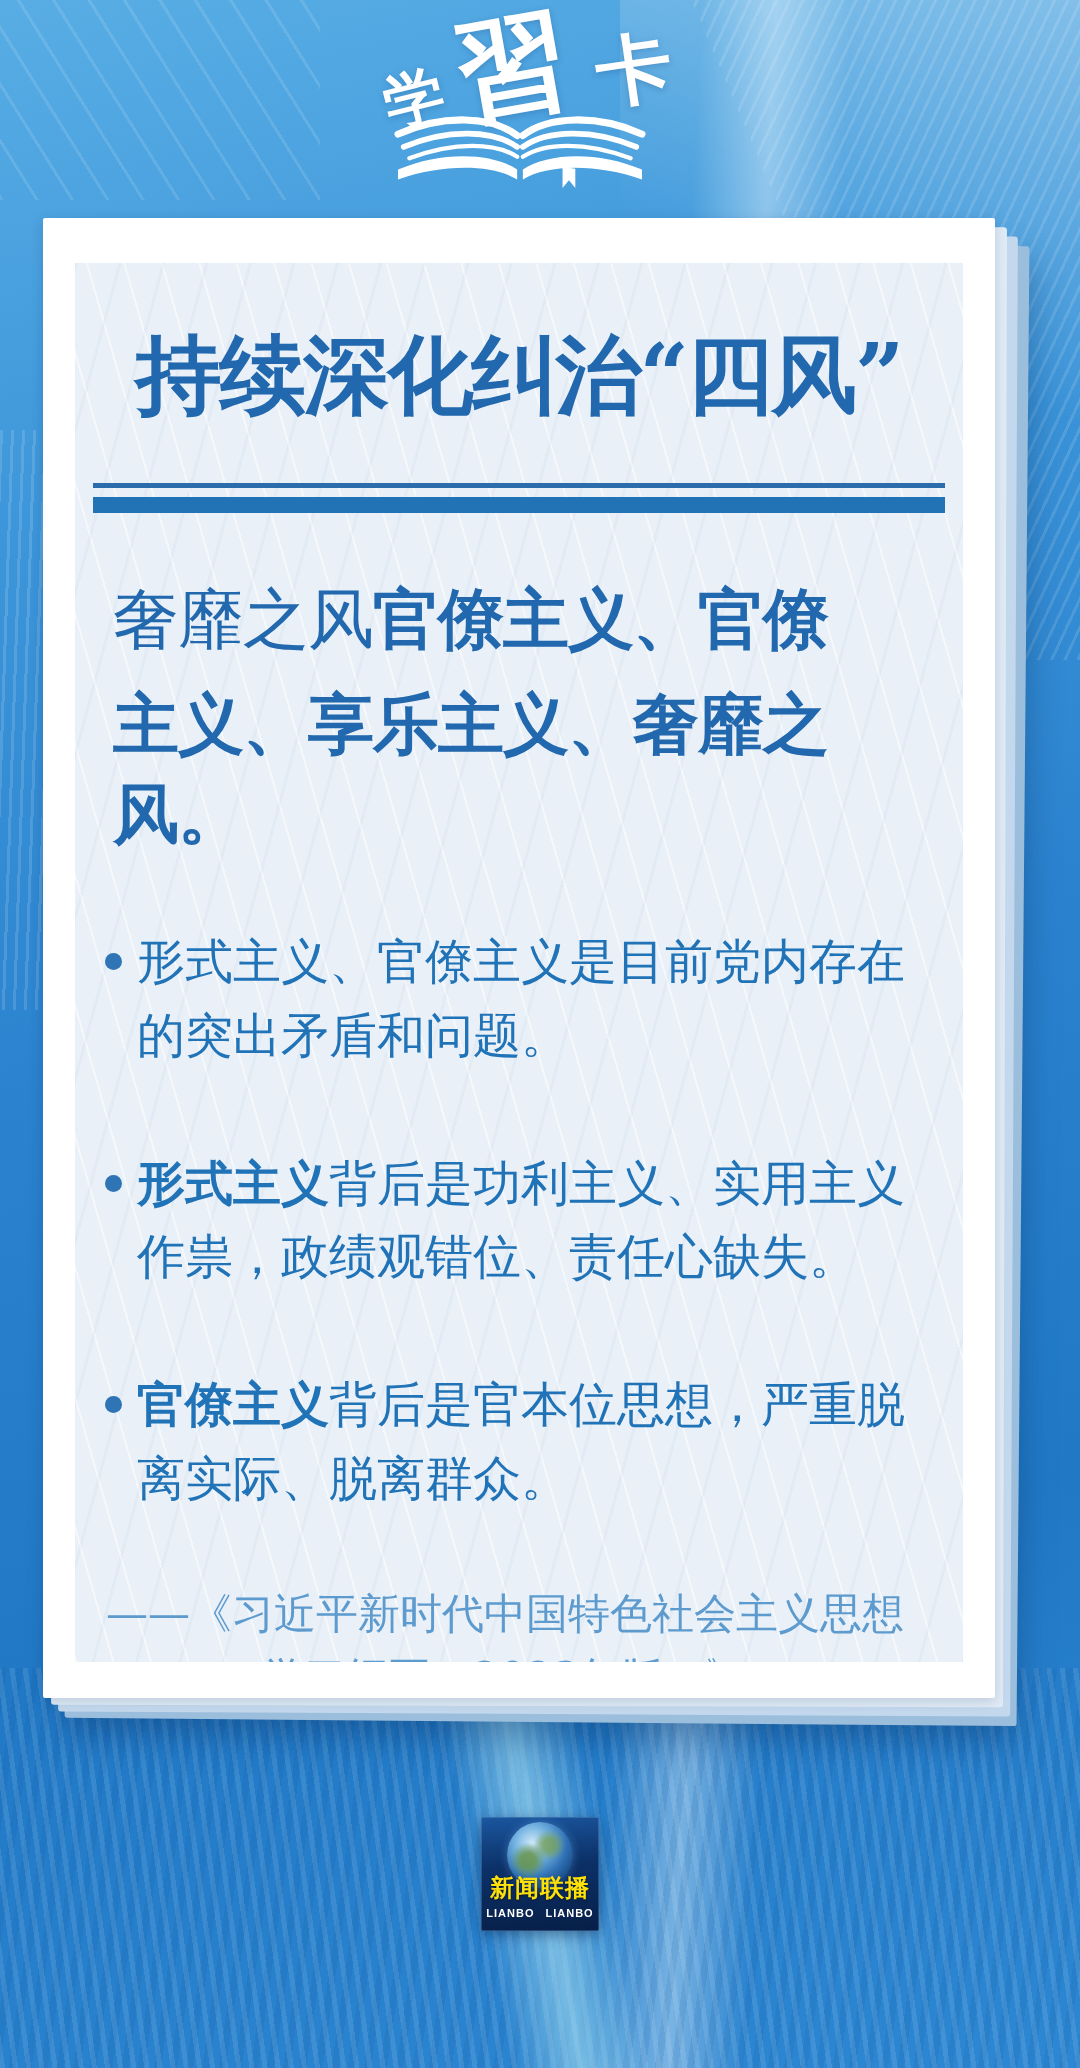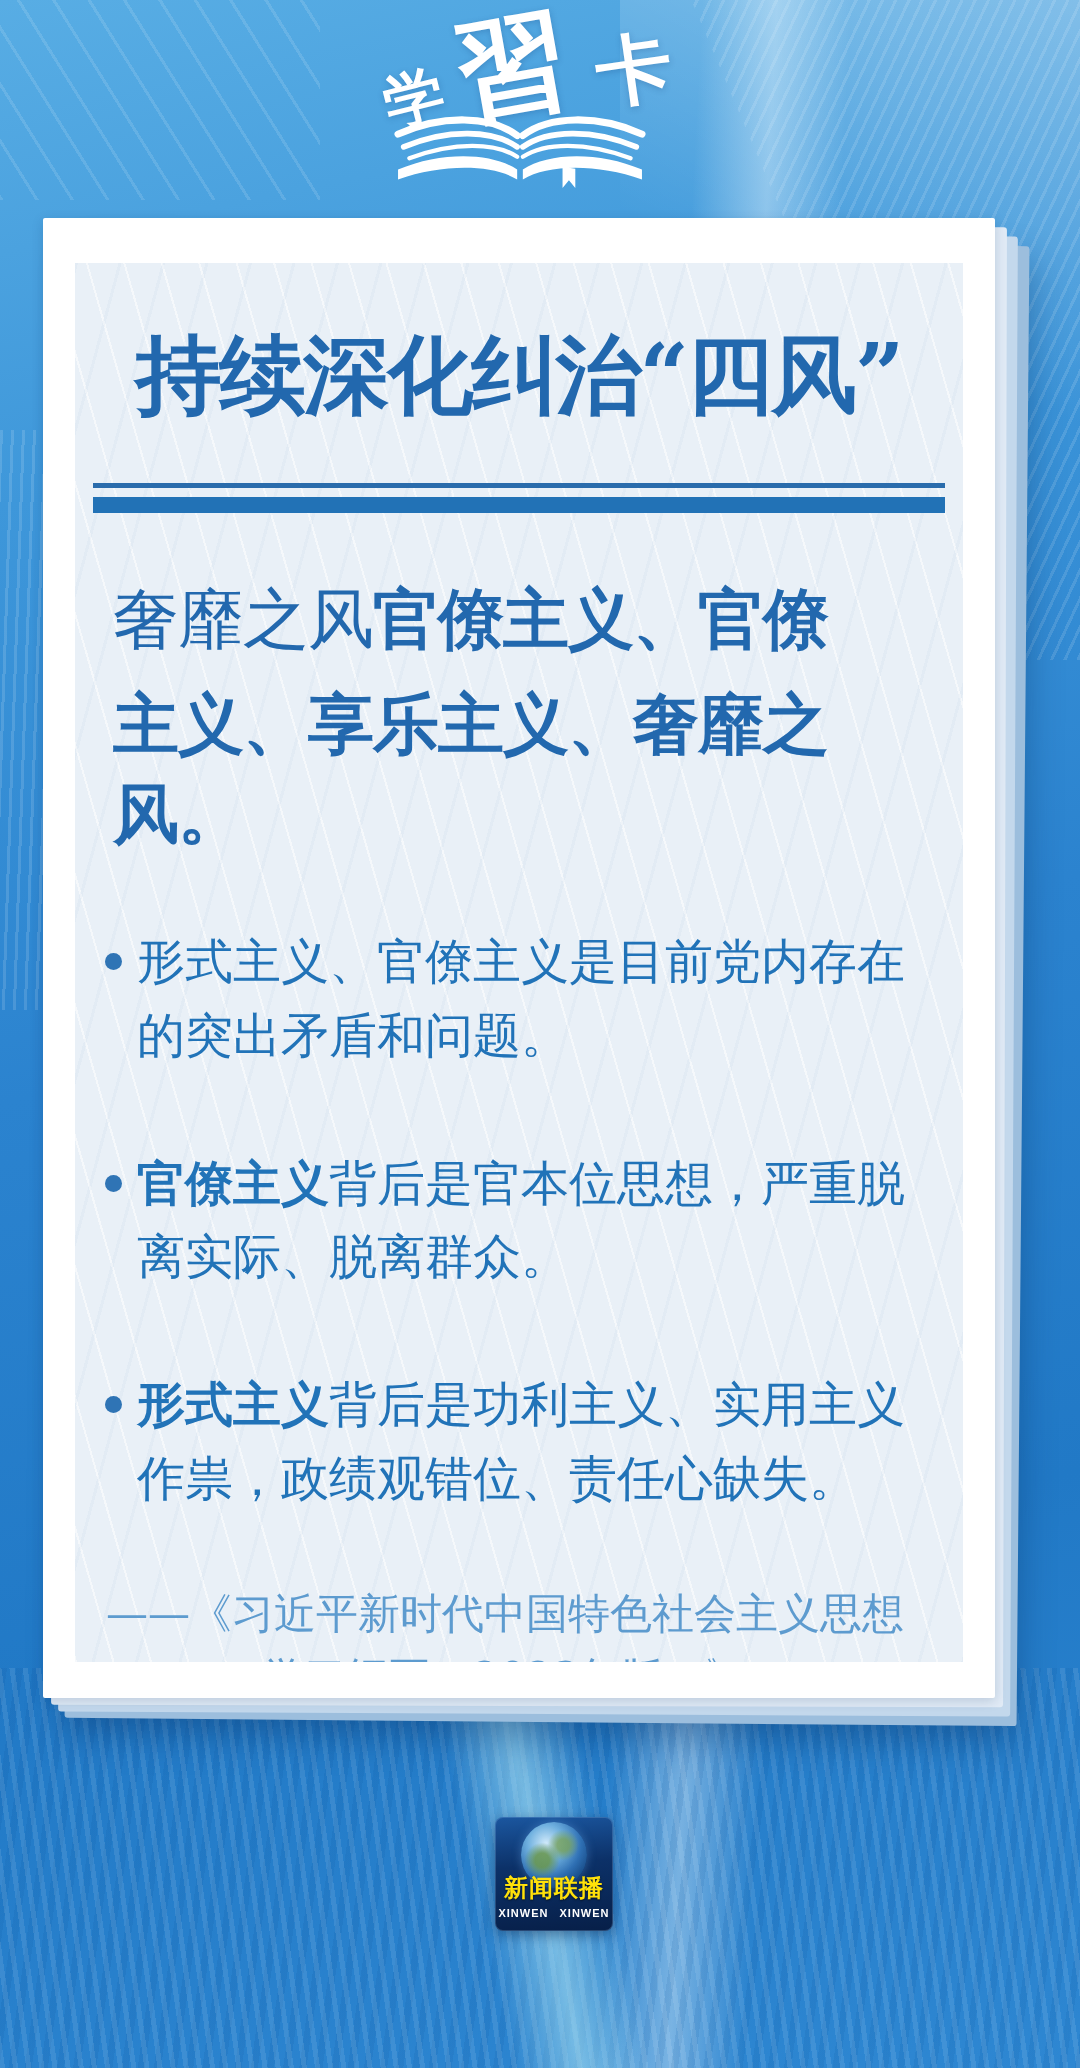--- a/index.html
+++ b/index.html
@@ -59,21 +59,21 @@
   .bullets{list-style:none;margin:65px 46px 0 30px;padding:0;}
   .bullets li{position:relative;padding-left:32px;width:780px;font-size:48px;line-height:1.54;
     color:#2173b8;font-weight:500;}
   .bullets li + li{margin-top:74px;}
   .bullets li .dot{position:absolute;left:0;top:28px;width:17px;height:17px;border-radius:50%;background:#2f74b5;}
   .bullets li strong{font-weight:800;}
   .attribution{margin:66px 28px 0 0;text-align:center;font-family:"DejaVu Serif",serif;
     font-size:42px;line-height:1.52;color:#5d9bcf;}
   .attribution .a2{display:block;}
   
-  .f-logo{position:absolute;left:495px;top:1817px;width:118px;height:114px;z-index:3;border-radius:8px;
+  .f-logo{position:absolute;left:481px;top:1817px;width:118px;height:114px;z-index:3;border-radius:2px;
     background:linear-gradient(175deg,#1b57a0 0%,#0c3168 42%,#071f48 100%);
     box-shadow:0 4px 14px rgba(4,30,70,.45), inset 0 0 0 1px rgba(140,190,240,.25);overflow:hidden;}
   .globe{width:66px;height:66px;border-radius:50%;margin:5px auto 0;
     background:
       radial-gradient(circle at 32% 58%, rgba(105,150,75,.85) 0 12%, rgba(105,150,75,0) 30%),
       radial-gradient(circle at 64% 35%, rgba(120,160,80,.75) 0 10%, rgba(120,160,80,0) 26%),
       radial-gradient(circle at 38% 32%, #cfe9fa 0%, #6fb0df 30%, #2e6fb3 58%, #0d3a72 88%);
     box-shadow:0 0 10px rgba(120,190,255,.35);}
   .f-title{position:relative;margin-top:-16px;text-align:center;color:#ffe10a;font-weight:800;
     font-size:24px;letter-spacing:1px;text-shadow:0 1px 2px rgba(0,0,0,.55);}
@@ -127,35 +127,35 @@
 
         <div class="lead">
           <span class="reg">奢靡之风</span><strong>官僚主义、官僚</strong><strong class="l2">主义、享乐主义、奢靡之风。</strong>
         </div>
 
         <ul class="bullets">
           <li>
             <span class="dot"></span><strong></strong><span>形式主义、官僚主义是目前党内存在的突出矛盾和问题。</span>
           </li>
           <li>
-            <span class="dot"></span><strong>官僚主义</strong><span>背后是官本位思想，严重脱离实际、脱离群众。</span>
+            <span class="dot"></span><strong>形式主义</strong><span>背后是功利主义、实用主义作祟，政绩观错位、责任心缺失。</span>
           </li>
           <li>
-            <span class="dot"></span><strong>形式主义</strong><span>背后是功利主义、实用主义作祟，政绩观错位、责任心缺失。</span>
+            <span class="dot"></span><strong>官僚主义</strong><span>背后是官本位思想，严重脱离实际、脱离群众。</span>
           </li>
         </ul>
 
         <div class="attribution">
           <span>——《习近平新时代中国特色社会主义思想</span>
           <span class="a2">学习纲要（2023年版）》</span>
         </div>
 
       </div>
     </div>
   </div>
 
   <div class="f-logo">
     <div class="globe"></div>
     <div class="f-title">新闻联播</div>
-    <div class="f-sub">XINWEN XINWEN</div>
+    <div class="f-sub">LIANBO LIANBO</div>
   </div>
 
 </div>
 
 </body></html>

